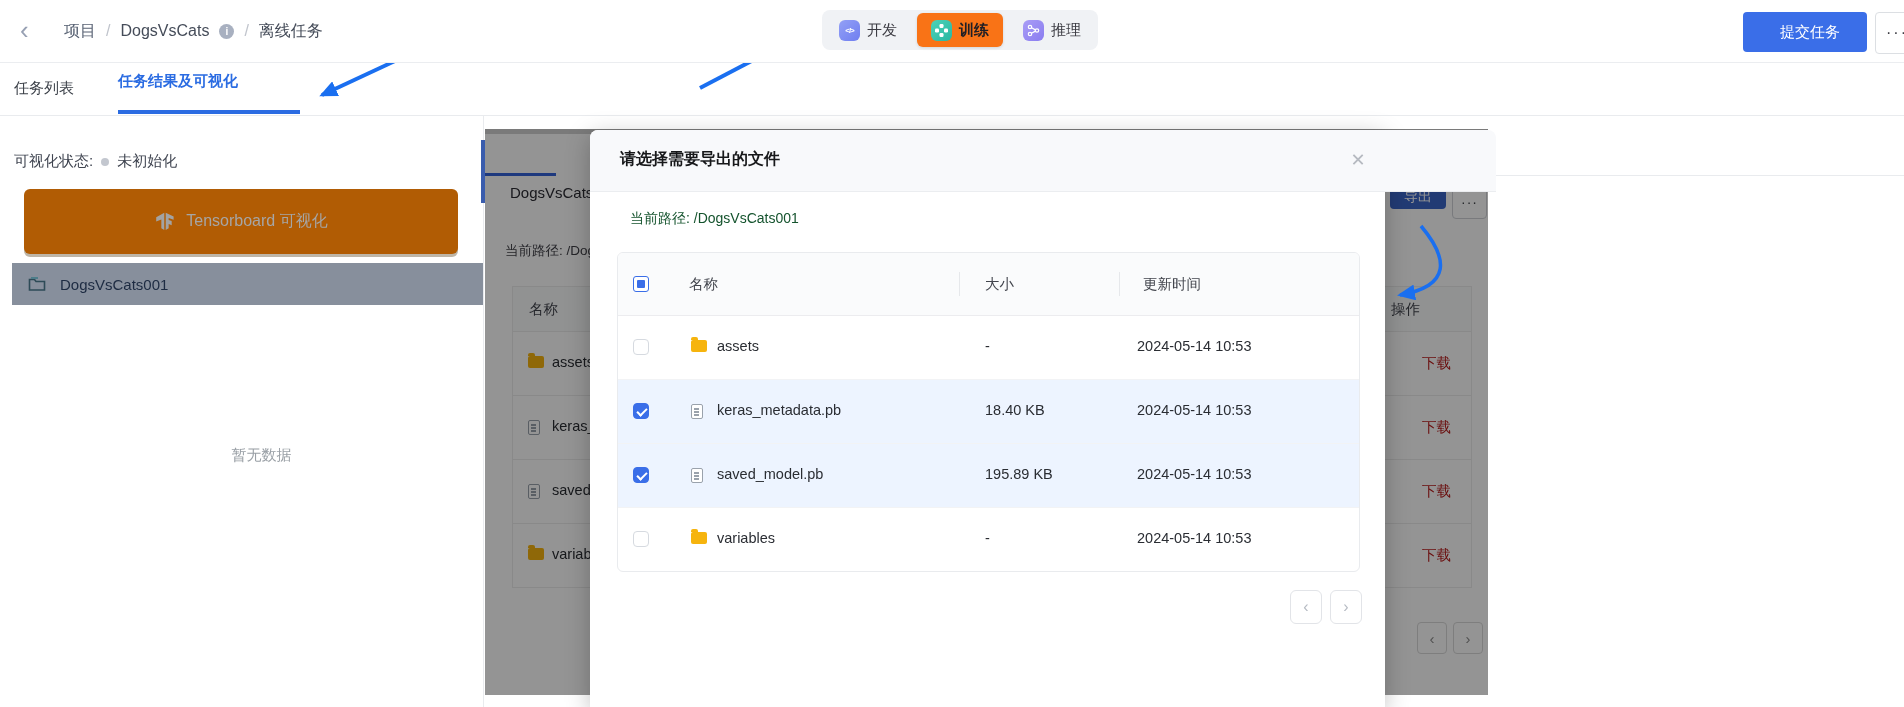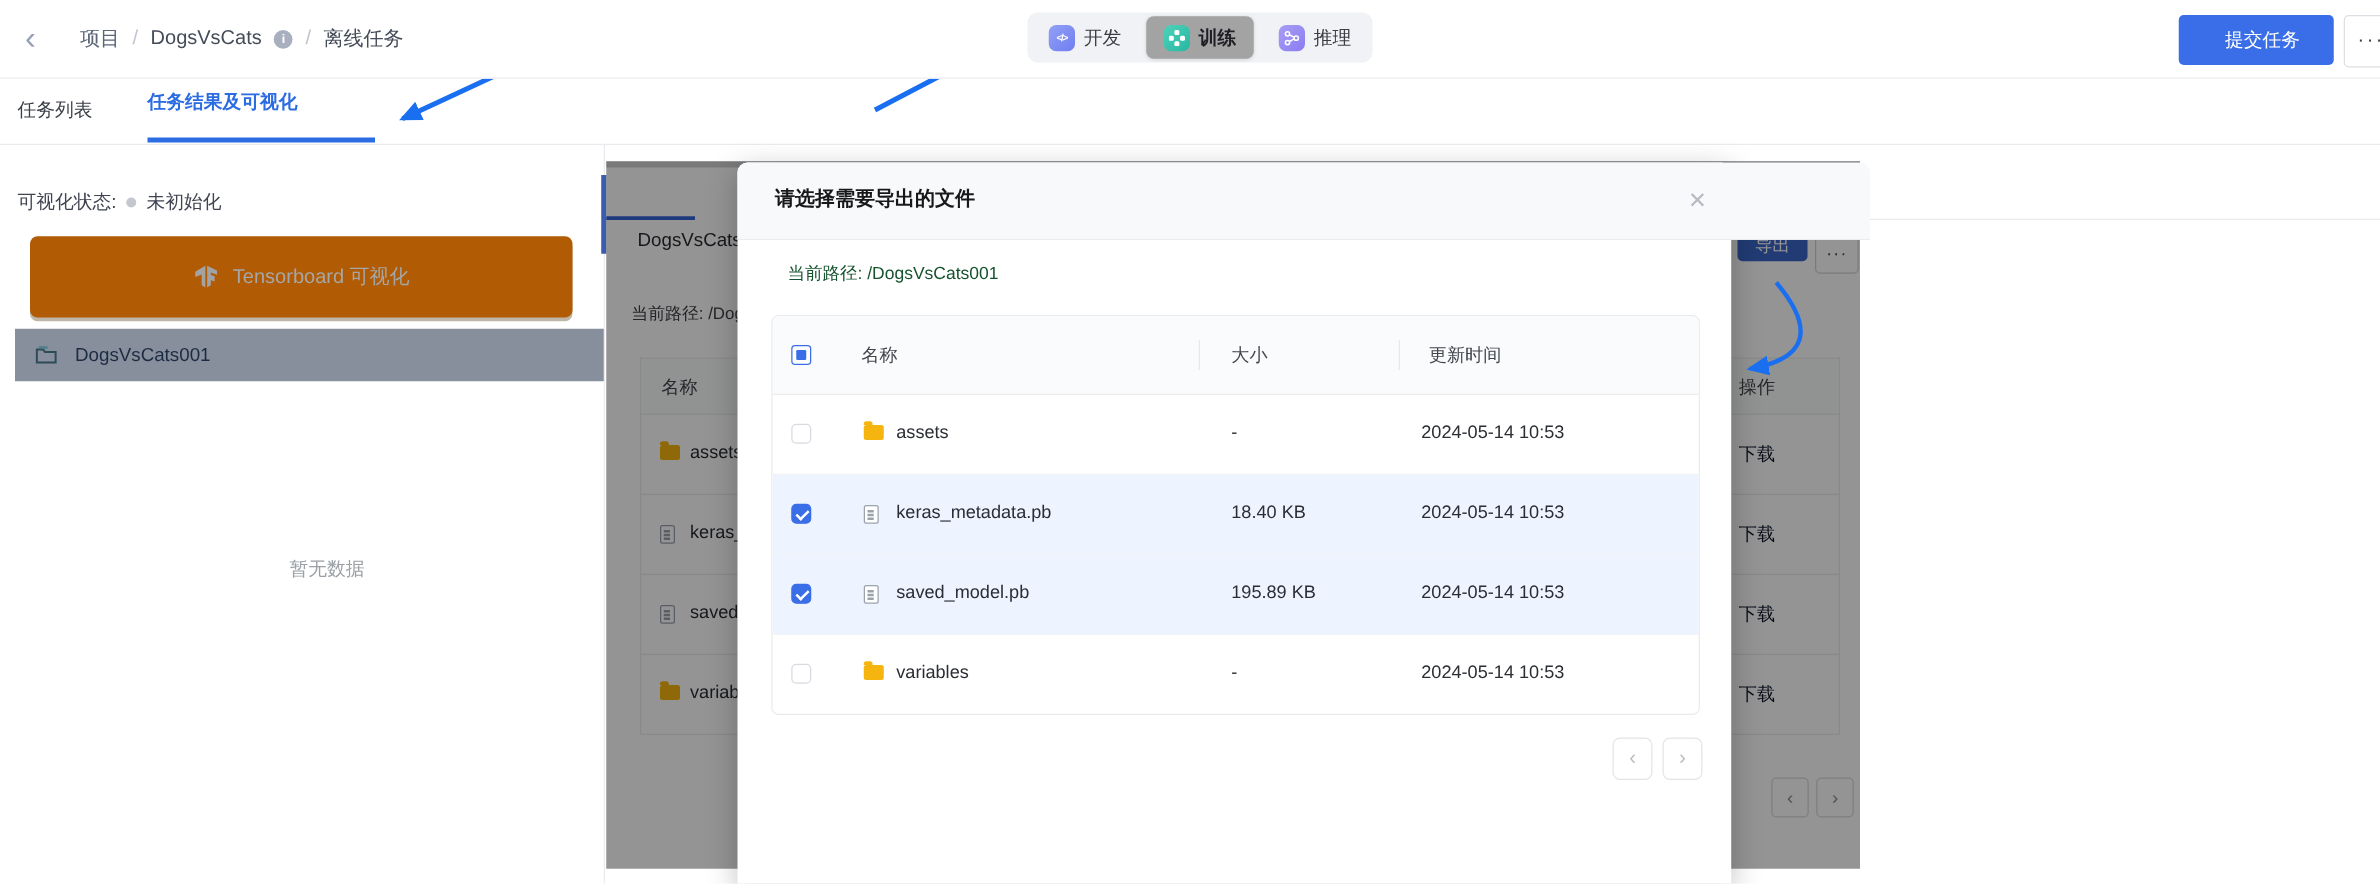--- a/index.html
+++ b/index.html
@@ -11,21 +11,21 @@
   
   .header{position:absolute;left:0;top:0;width:1904px;height:62px;background:#fff;border-bottom:1px solid #ebedf0;z-index:6;}
   .back{position:absolute;left:20px;top:17px;width:24px;height:28px;color:#97a0b3;font-size:26px;line-height:26px;cursor:pointer;}
   .crumbs{position:absolute;left:64px;top:0;height:62px;display:flex;align-items:center;gap:10px;font-size:16px;}
   .crumb-light{color:#5a6475;}
   .crumb-dark{color:#454c59;}
   .crumb-sep{color:#c0c4cc;}
   .info-dot{width:15px;height:15px;border-radius:50%;background:#a8b0c0;color:#fff;font-size:10px;font-weight:bold;display:inline-flex;align-items:center;justify-content:center;}
   .segwrap{position:absolute;left:822px;top:10px;width:276px;height:40px;background:#f0f2f5;border-radius:8px;display:flex;align-items:center;padding:0;}
   .seg{flex:1;height:34px;margin:3px;display:flex;align-items:center;justify-content:center;gap:7px;font-size:15px;color:#3c3c43;border-radius:6px;cursor:pointer;}
-  .seg.active{background:#a3a3a3;box-shadow:0 1px 3px rgba(0,0,0,.12);color:#1f1f26;font-weight:bold;}
+  .seg.active{background:#f97316;box-shadow:0 1px 3px rgba(0,0,0,.12);color:#1f1f26;font-weight:bold;}
   .seg-ic{width:21px;height:21px;border-radius:6px;display:flex;align-items:center;justify-content:center;color:#fff;flex:none;}
   .ic-dev{background:linear-gradient(135deg,#93a0f6,#6f7ef0);font-size:8px;font-weight:bold;letter-spacing:-1px;}
   .ic-train{background:linear-gradient(135deg,#4fd2b8,#27b7a2);}
   .ic-infer{background:linear-gradient(135deg,#a99df6,#8a7cf0);}
   .btn-submit{position:absolute;left:1743px;top:12px;width:114px;height:40px;background:#3a6ee8;border-radius:4px;color:#fff;font-size:15px;display:flex;align-items:center;justify-content:center;cursor:pointer;padding-left:10px;}
   .btn-more-top{position:absolute;left:1875px;top:12px;width:42px;height:40px;border:1px solid #dcdfe3;border-radius:4px;background:#fff;color:#3c3c43;font-size:16px;letter-spacing:2px;display:flex;align-items:center;justify-content:center;cursor:pointer;}
   
   .tabbar{position:absolute;left:0;top:62px;width:1904px;height:53px;background:#fff;border-bottom:1px solid #e9ebee;z-index:1;}
   .tab1{position:absolute;left:14px;top:0;height:52px;display:flex;align-items:center;font-size:15px;color:#3a3f47;cursor:pointer;}
   .tab2{position:absolute;left:118px;top:0;height:38px;display:flex;align-items:center;font-size:15px;font-weight:bold;color:#2b6ce2;cursor:pointer;}
@@ -46,21 +46,21 @@
   .d-path{position:absolute;left:20px;top:108px;font-size:13.5px;color:#3f3f46;white-space:nowrap;}
   .d-export{position:absolute;left:905px;top:50px;width:56px;height:25px;background:#3b66c9;border-radius:4px;color:#fff;font-size:14px;display:flex;align-items:center;justify-content:center;cursor:pointer;}
   .d-more{position:absolute;left:967px;top:50px;width:33px;height:33px;border:1px solid #d0d3d8;border-radius:4px;background:#fff;color:#44474d;font-size:14px;letter-spacing:1px;display:flex;align-items:center;justify-content:center;cursor:pointer;}
   .d-table{position:absolute;left:27px;top:152px;width:958px;border:1px solid #ececec;border-bottom:none;}
   .d-head{height:44px;background:#fafbfc;border-bottom:1px solid #ececec;position:relative;font-size:14.5px;color:#42454d;}
   .d-head .h-name{position:absolute;left:16px;top:13px;}
   .d-head .h-act{position:absolute;left:878px;top:13px;}
   .d-row{height:63px;border-bottom:1px solid #ececec;position:relative;font-size:14.5px;color:#2a2d33;}
   .d-row .c-ic{position:absolute;left:15px;top:24px;}
   .d-row .c-nm{position:absolute;left:39px;top:22px;}
-  .d-row .c-dl{position:absolute;left:878px;top:22px;color:#0f172a;cursor:pointer;}
+  .d-row .c-dl{position:absolute;left:909px;top:22px;color:#b91c1c;cursor:pointer;}
   .d-pg{position:absolute;top:488px;width:28px;height:30px;border:1px solid #d9d9d9;border-radius:4px;background:#fff;color:#8c8c8c;font-size:15px;display:flex;align-items:center;justify-content:center;cursor:pointer;}
   
   .dim{position:absolute;left:485px;top:129px;width:1003px;height:566px;background:rgba(0,0,0,.42);z-index:3;}
   
   .modal{position:absolute;left:590px;top:130px;width:795px;height:577px;background:#fff;border-radius:8px 8px 0 0;box-shadow:0 6px 24px rgba(0,0,0,.25);z-index:4;}
   .m-head{position:absolute;left:0;top:0;width:906px;height:61px;background:#f8f9fb;border-bottom:1px solid #ebedf0;border-radius:8px 8px 0 0;}
   .m-title{position:absolute;left:30px;top:19px;font-size:16px;font-weight:bold;color:#17181a;}
   .m-close{position:absolute;left:756px;top:18px;width:24px;height:24px;color:#b6bac1;font-size:18px;display:flex;align-items:center;justify-content:center;cursor:pointer;}
   .m-path{position:absolute;left:40px;top:80px;font-size:14px;color:#14532d;}
   .m-table{position:absolute;left:27px;top:122px;width:741px;border:1px solid #e9ebee;border-radius:6px;overflow:hidden;}

